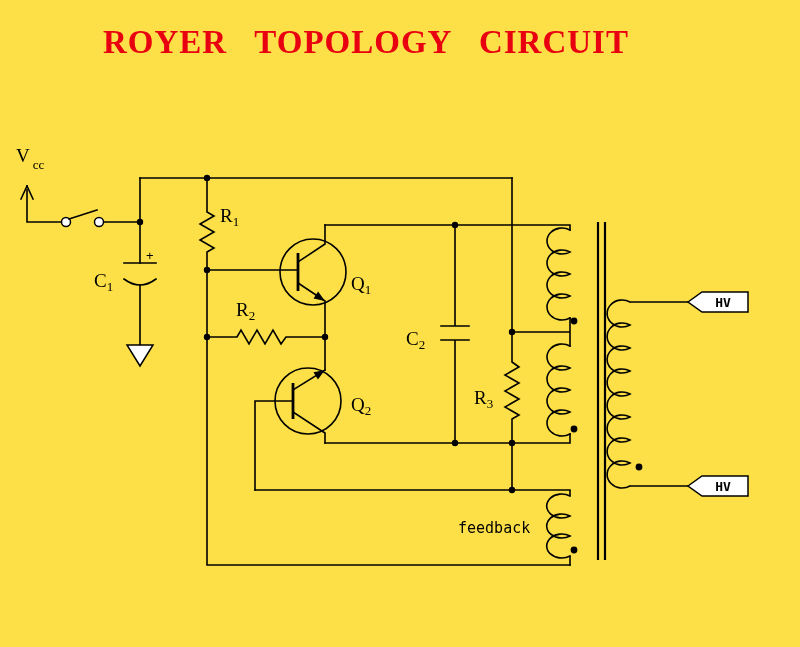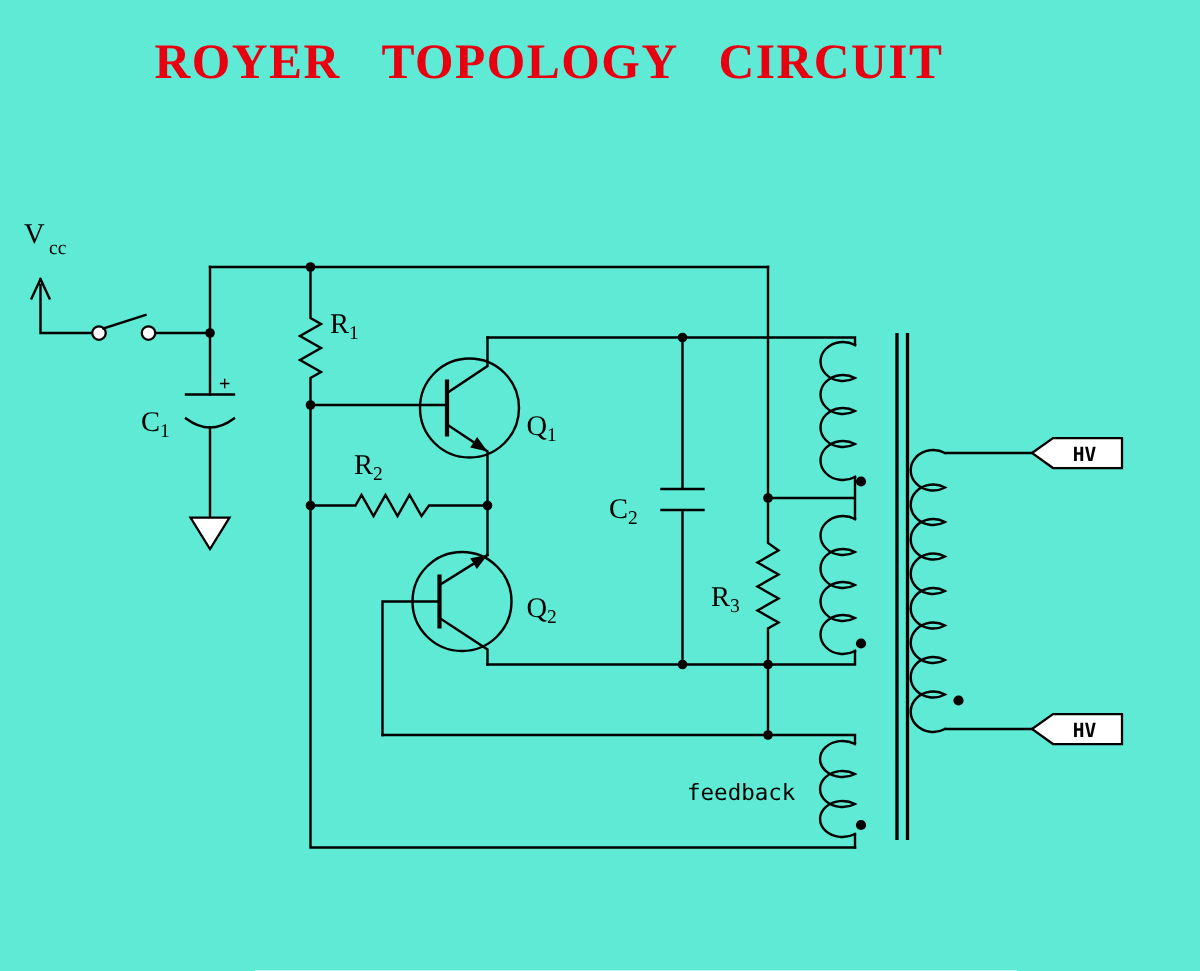--- a/index.html
+++ b/index.html
@@ -1,16 +1,16 @@
 <!DOCTYPE html>
 <html><head>
 <meta charset="utf-8">
 <style>
   html,body{margin:0;padding:0;background:#ffffff;}
-  .stage{position:relative;width:800px;height:647px;background:#5eead4;overflow:hidden;
+  .stage{position:relative;width:800px;height:647px;background:#fde047;overflow:hidden;
          font-family:"Liberation Serif", serif;}
   .title{position:absolute;left:103px;top:24px;font-family:"Liberation Serif",serif;
          font-size:33px;font-weight:700;letter-spacing:1px;color:#e80011;white-space:pre;}
   svg{position:absolute;left:0;top:0;}
   .wire{stroke:#000;stroke-width:1.6;fill:none;stroke-linecap:square;}
   .thick{stroke:#000;stroke-width:2.8;fill:none;}
   .core{stroke:#000;stroke-width:2.2;fill:none;}
   .dot{fill:#000;stroke:none;}
   .opencirc{fill:#fff;stroke:#000;stroke-width:1.5;}
   .arrowfill{fill:#000;stroke:none;}

